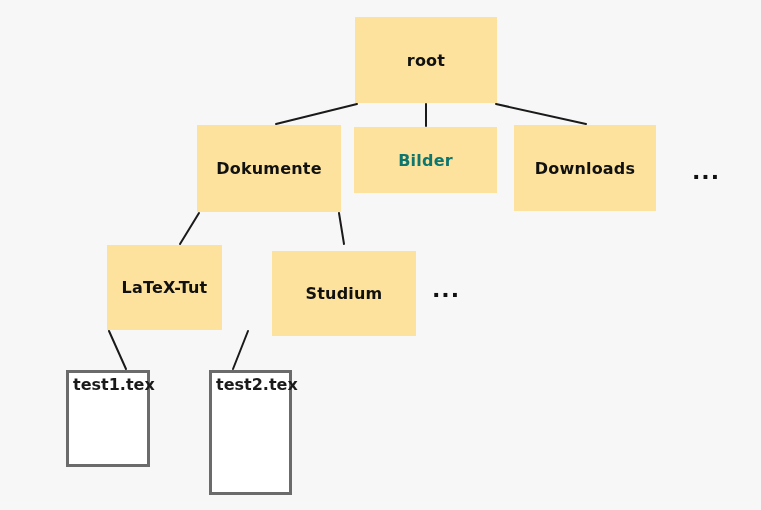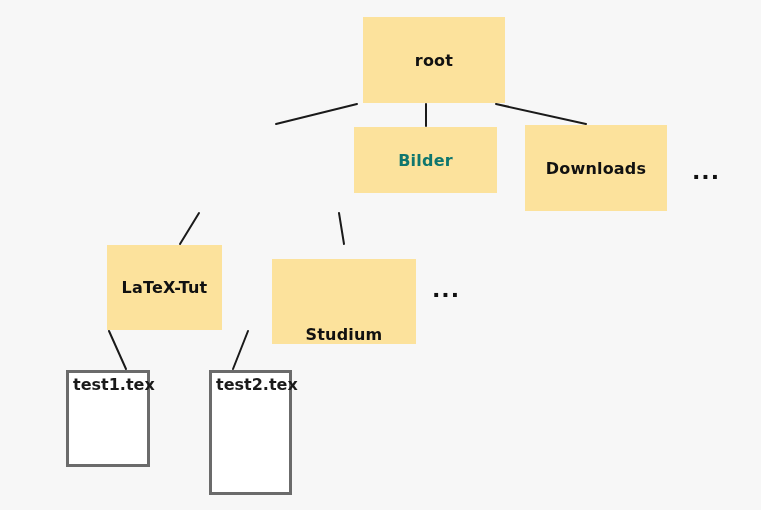--- a/index.html
+++ b/index.html
@@ -72,38 +72,41 @@
         <line x1="357" y1="104" x2="276" y2="124"></line>
         <line x1="426" y1="104" x2="426" y2="126"></line>
         <line x1="496" y1="104" x2="586" y2="124"></line>
         <line x1="199" y1="213" x2="180" y2="244"></line>
         <line x1="339" y1="213" x2="344" y2="244"></line>
         <line x1="109" y1="331" x2="126" y2="369"></line>
         <line x1="248" y1="331" x2="233" y2="369"></line>
       </g>
   </svg>
 
-  <div class="node folder" style="left: 355px; top: 17px; width: 142px; height: 86px; background: rgb(252, 226, 156); color: rgb(17, 17, 17); margin-left: 8px;">
+  <div class="node folder" style="left: 355px; top: 17px; width: 142px; height: 86px; background: rgb(252, 226, 156); color: rgb(17, 17, 17);">
     <span class="label">root</span>
   </div>
 
+  <div class="node folder" style="left: 197px; top: 125px; width: 144px; height: 87px; background: rgb(252, 226, 156); color: rgb(17, 17, 17);">
+    <span class="label">Dokumente</span>
+  </div>
 
   <div class="node folder" style="left: 354px; top: 127px; width: 143px; height: 66px; background: rgb(252, 226, 156); color: #0f766e;">
     <span class="label">Bilder</span>
   </div>
 
-  <div class="node folder" style="left: 514px; top: 125px; width: 142px; height: 86px; background: rgb(252, 226, 156); color: rgb(17, 17, 17); margin-left: 11px;">
+  <div class="node folder" style="left: 514px; top: 125px; width: 142px; height: 86px; background: rgb(252, 226, 156); color: rgb(17, 17, 17);">
     <span class="label">Downloads</span>
   </div>
 
   <div class="node folder" style="left: 107px; top: 245px; width: 115px; height: 85px; background: rgb(252, 226, 156); color: rgb(17, 17, 17);">
     <span class="label">LaTeX-Tut</span>
   </div>
 
-  <div class="node folder" style="left: 272px; top: 259px; width: 144px; height: 85px; background: rgb(252, 226, 156); color: rgb(17, 17, 17); align-items: flex-end;">
+  <div class="node folder" style="left: 272px; top: 251px; width: 144px; height: 85px; background: rgb(252, 226, 156); color: rgb(17, 17, 17);">
     <span class="label">Studium</span>
   </div>
 
   <div class="node file" style="left: 66px; top: 370px; width: 84px; height: 97px; background: rgb(255, 255, 255); border-color: rgb(107, 107, 107);">
     <span class="label">test1.tex</span>
   </div>
 
   <div class="node file" style="left: 209px; top: 370px; width: 83px; height: 125px; background: rgb(255, 255, 255); border-color: rgb(107, 107, 107);">
     <span class="label">test2.tex</span>
   </div>

